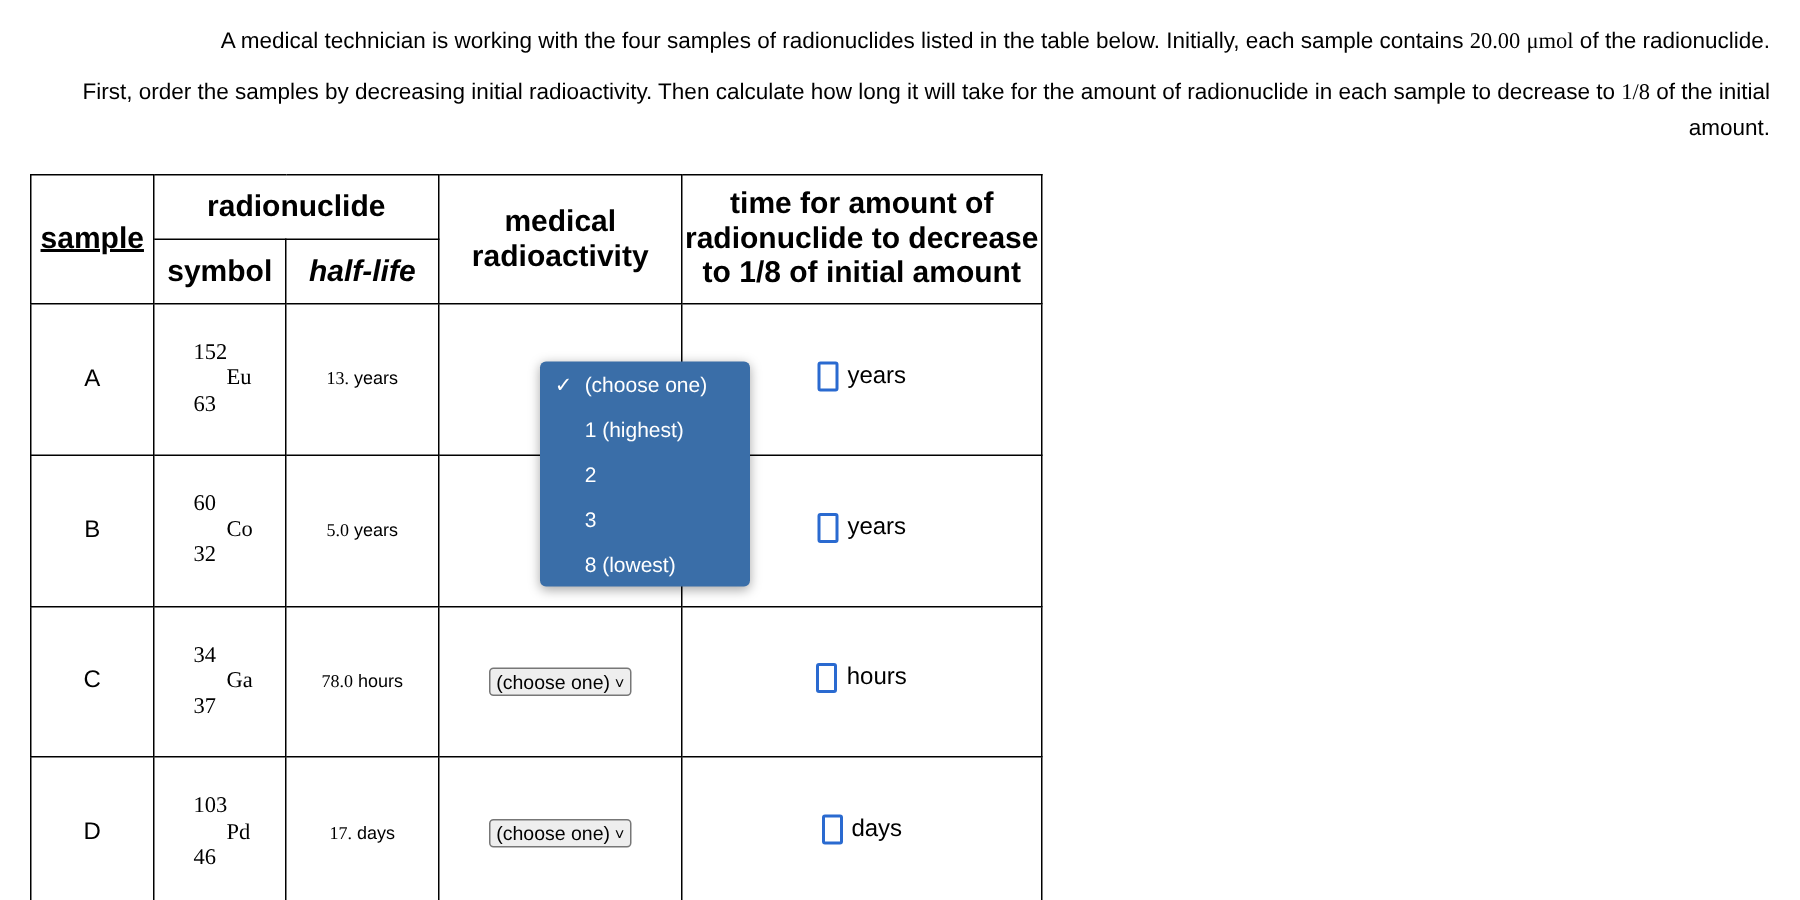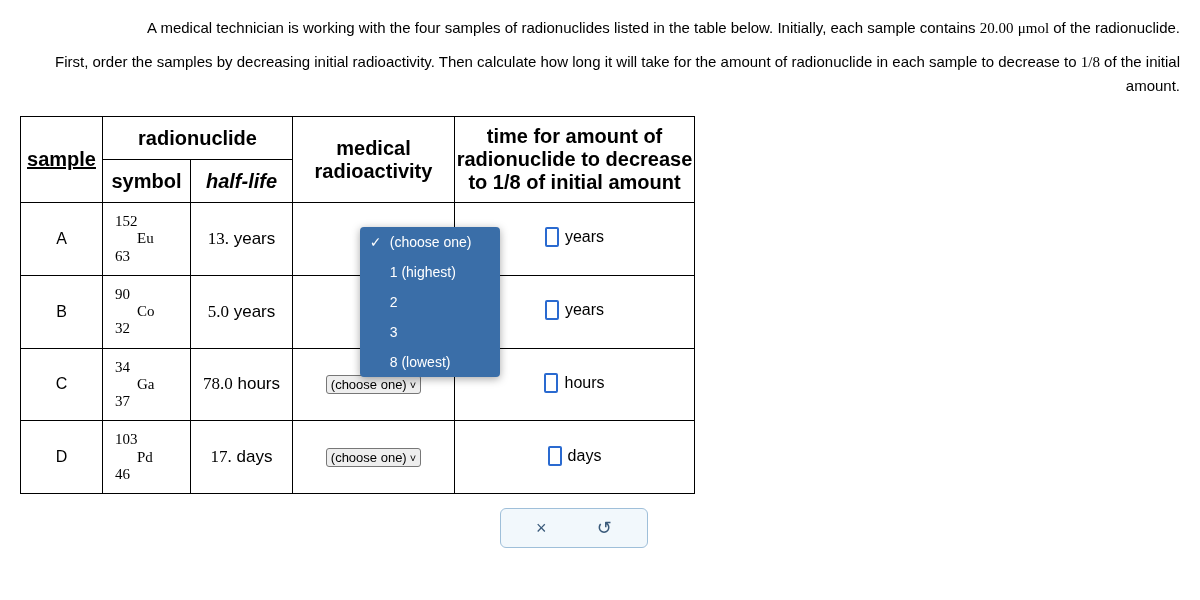--- a/index.html
+++ b/index.html
@@ -14,21 +14,21 @@
   .intro { line-height: 1.6; margin-bottom: 10px; text-align: right; }
   .intro .var { font-family: Georgia, 'Times New Roman', serif; }
   .intro .unit { font-family: Georgia, 'Times New Roman', serif; }
 
   table.main {
     border-collapse: collapse;
     margin-top: 18px;
   }
   table.main th, table.main td {
     border: 1px solid #000;
-    padding: 0;
+    padding: 14px;
     text-align: center;
     vertical-align: middle;
   }
   table.main th {
     font-weight: bold;
     font-size: 20px;
     padding: 8px 0;
   }
   .col-sample   { width: 82px; text-decoration: underline; }
   .col-symbol   { width: 88px; }
@@ -45,21 +45,21 @@
     padding: 10px 0 10px 12px;
     width: 100%;
     font-family: Georgia, 'Times New Roman', serif;
     font-size: 15px;
   }
   .iso .mass { display:block; line-height:1.15; }
   .iso .elrow { display:block; line-height:1.15; }
   .iso .el { padding-left: 22px; }
   .iso .atn { display:block; line-height:1.15; }
 
-  td.halflife { font-size: 17px; }
+  td.halflife { font-size: 12px; }
   td.halflife .num { font-family: Georgia, 'Times New Roman', serif; }
 
   
   .open-select {
     position: relative;
     display: inline-block;
   }
   .open-menu {
     position: absolute;
     top: -3px;
@@ -185,21 +185,21 @@
           <span class="ans-box"></span>
           <span>years</span>
         </span>
       </td>
     </tr>
 
     <tr>
       <td class="sample-cell">B</td>
       <td>
         <span class="iso">
-          <span class="mass">90</span>
+          <span class="mass">60</span>
           <span class="elrow"><span class="el">Co</span></span>
           <span class="atn">32</span>
         </span>
       </td>
       <td class="halflife">
         <span class="num">5.0</span>&nbsp;<span>years</span>
       </td>
       <td style="visibility:hidden"></td>
       <td>
         <span class="ans-wrap">

